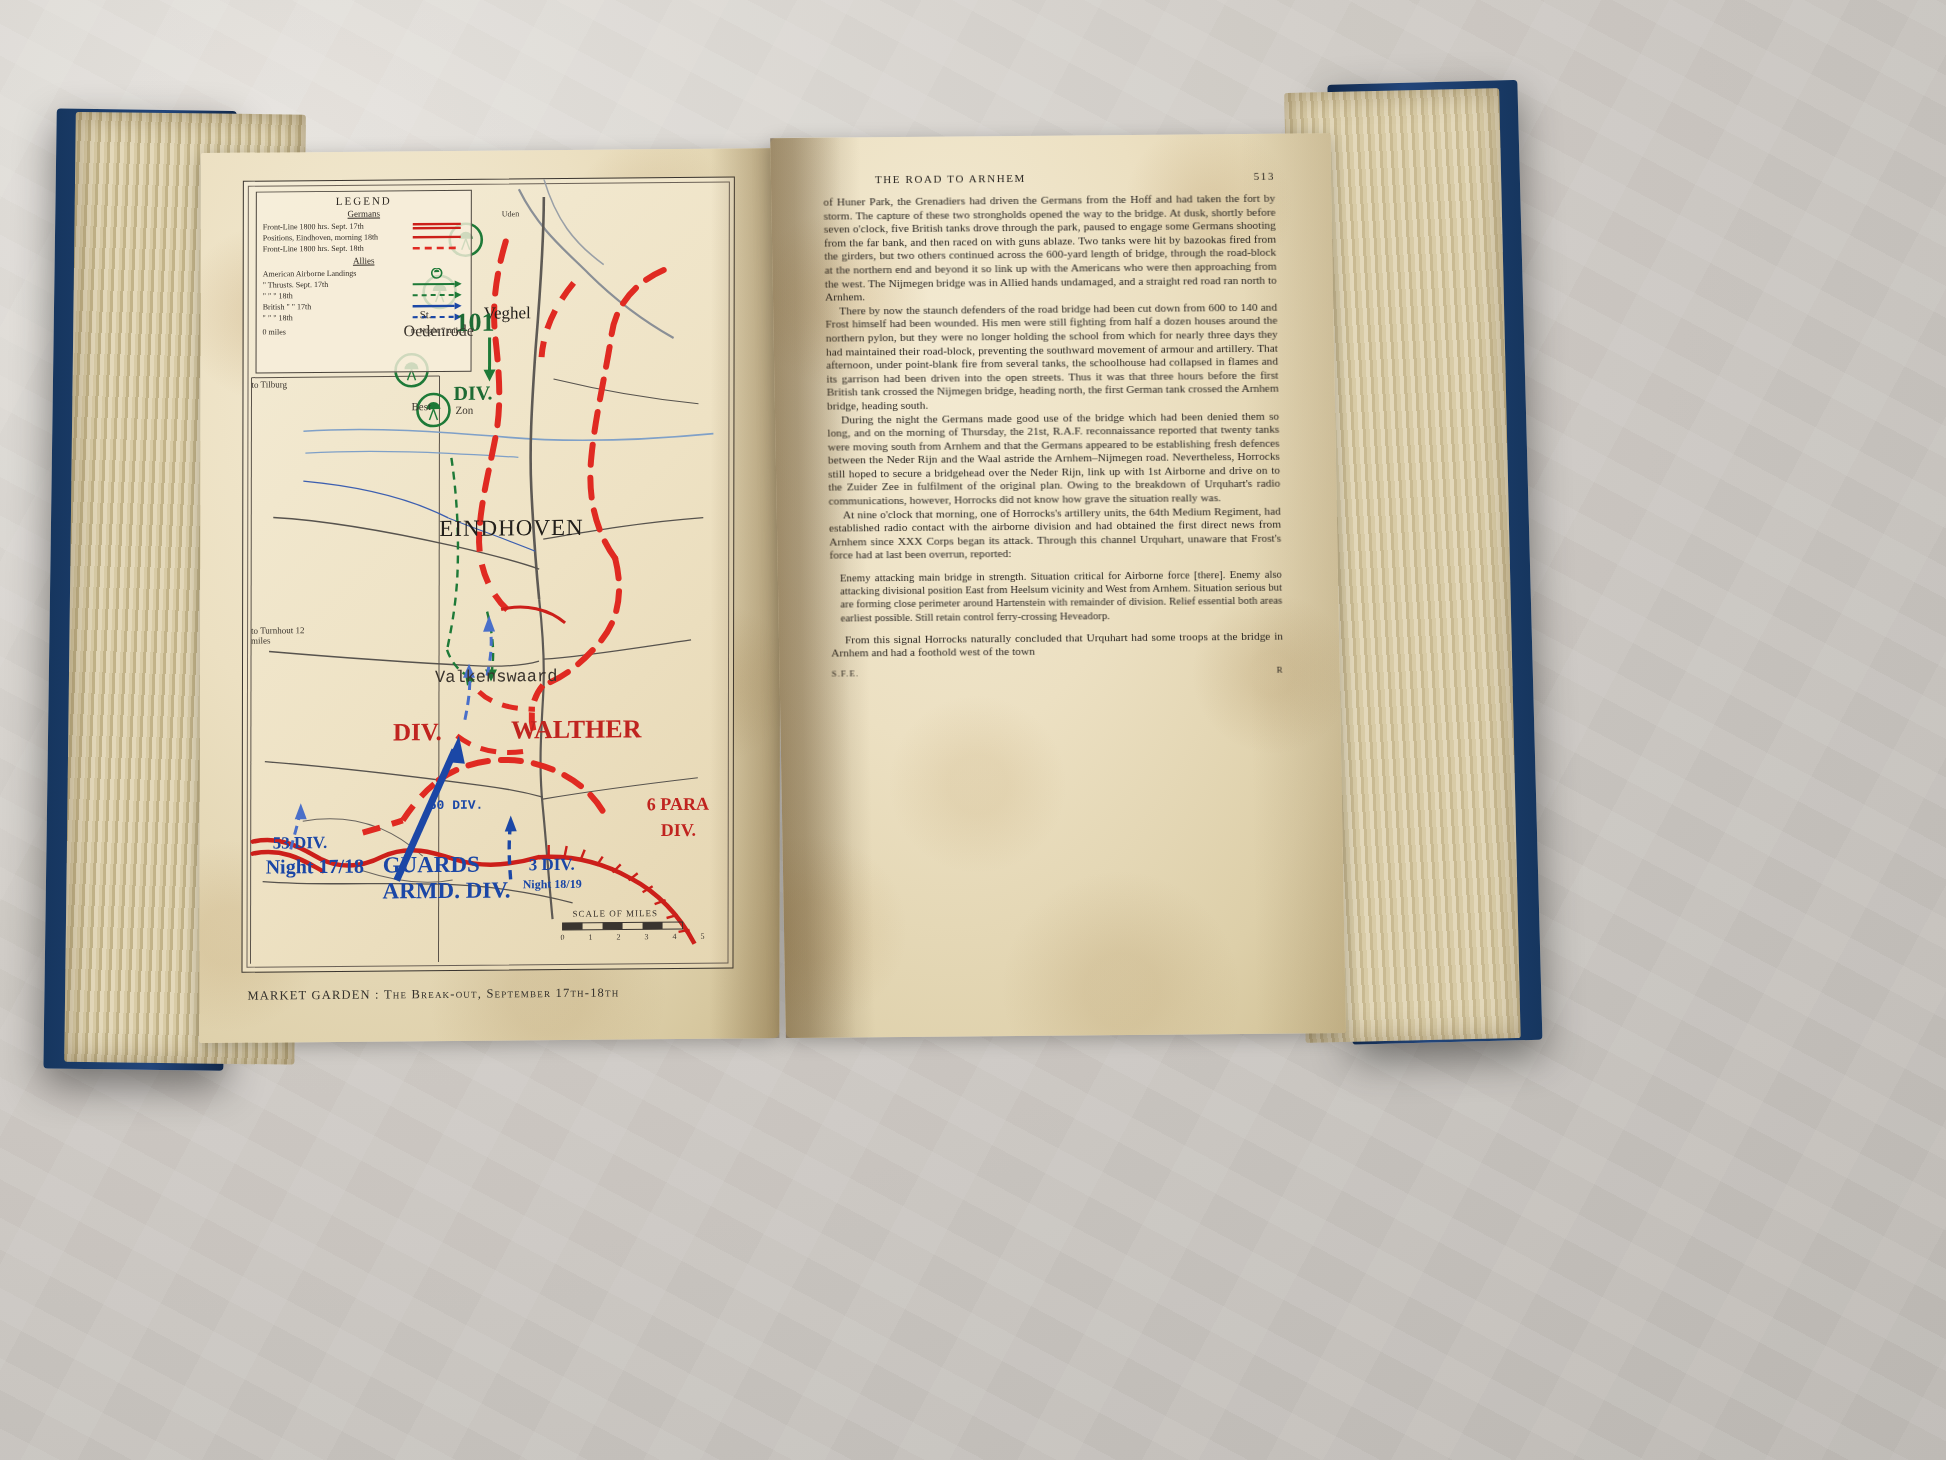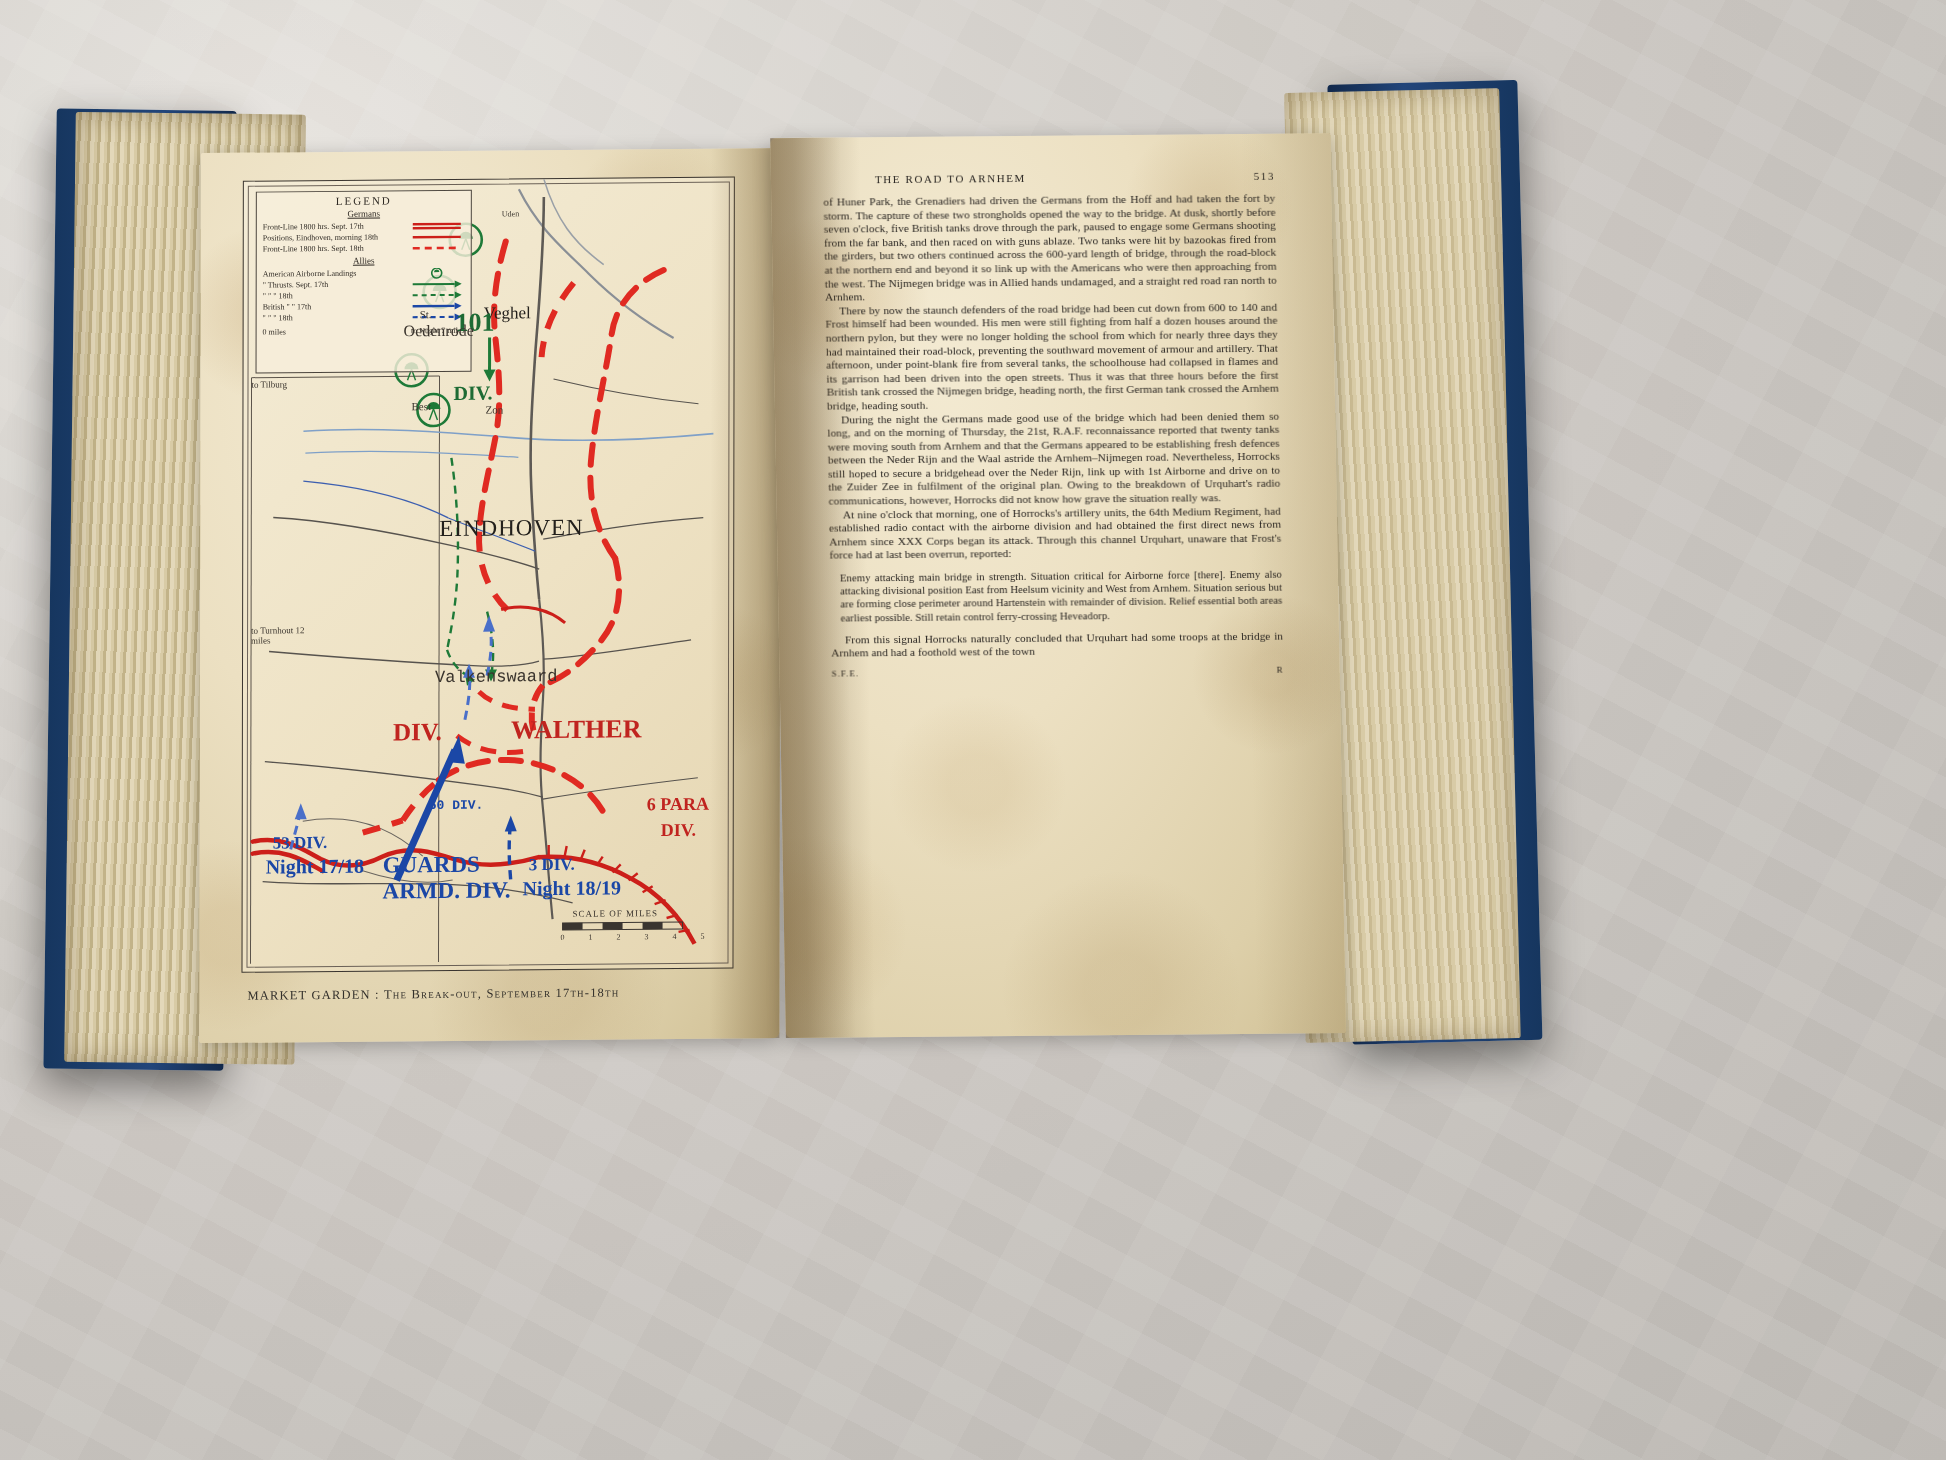--- a/index.html
+++ b/index.html
@@ -362,36 +362,36 @@
         </div>
       </div>
 
       <div class="maplabel ml-small" style="left:258px;top:30px;">Uden</div>
       <div class="maplabel ml-city" style="left:240px;top:124px;font-size:17px;">Veghel</div>
       <div class="maplabel ml-green" style="left:212px;top:128px;font-size:26px;">101</div>
       <div class="maplabel ml-green" style="left:210px;top:202px;font-size:20px;">DIV.</div>
       <div class="maplabel ml-small" style="left:176px;top:128px;font-size:11px;">St.</div>
       <div class="maplabel ml-small" style="left:160px;top:142px;font-size:16px;">Oedenrode</div>
       <div class="maplabel ml-small" style="left:168px;top:220px;font-size:11px;">Best</div>
-      <div class="maplabel ml-small" style="left:212px;top:224px;font-size:11px;margin-left:30px;">Zon</div>
+      <div class="maplabel ml-small" style="left:212px;top:224px;font-size:11px;">Zon</div>
       <div class="maplabel ml-city" style="left:196px;top:336px;font-size:23px;letter-spacing:1px;">EINDHOVEN</div>
       <div class="maplabel ml-small" style="left:192px;top:488px;font-size:17px;font-family:Liberation Mono, monospace;">Valkenswaard</div>
       <div class="maplabel ml-small" style="left:8px;top:198px;font-size:9px;">to Tilburg</div>
       <div class="maplabel ml-small" style="left:8px;top:444px;font-size:9px;width:56px;white-space:normal;">to Turnhout 12 miles</div>
       <div class="maplabel ml-red" style="left:150px;top:538px;font-size:25px;">DIV.</div>
       <div class="maplabel ml-red" style="left:268px;top:536px;font-size:26px;">WALTHER</div>
       <div class="maplabel ml-red" style="left:404px;top:616px;font-size:18px;">6 PARA</div>
       <div class="maplabel ml-red" style="left:418px;top:642px;font-size:18px;">DIV.</div>
       <div class="maplabel ml-blue" style="left:186px;top:618px;font-size:13px;font-family:Liberation Mono, monospace;">50 DIV.</div>
       <div class="maplabel ml-blue" style="left:30px;top:652px;font-size:17px;">53 DIV.</div>
       <div class="maplabel ml-blue" style="left:23px;top:674px;font-size:20px;">Night 17/18</div>
       <div class="maplabel ml-blue" style="left:140px;top:672px;font-size:23px;">GUARDS</div>
       <div class="maplabel ml-blue" style="left:140px;top:698px;font-size:23px;">ARMD. DIV.</div>
       <div class="maplabel ml-blue" style="left:286px;top:676px;font-size:17px;">3 DIV.</div>
-      <div class="maplabel ml-blue" style="left:280px;top:698px;font-size:20px;">Night 18/19</div>
+      <div class="maplabel ml-blue" style="left:280px;top:698px;font-size:12px;">Night 18/19</div>
 
       <div class="maplabel ml-small" style="left:330px;top:730px;font-size:9px;letter-spacing:1px;">SCALE OF MILES</div>
       <div class="maplabel ml-small" style="left:318px;top:754px;font-size:8px;letter-spacing:11px;">0 1 2 3 4 5</div>
     </div>
 
     <div id="map-caption">MARKET GARDEN : The Break-out, September 17th-18th</div>
   </div>
 
   <div class="page" id="page-right">
     <div class="foxing"></div>

